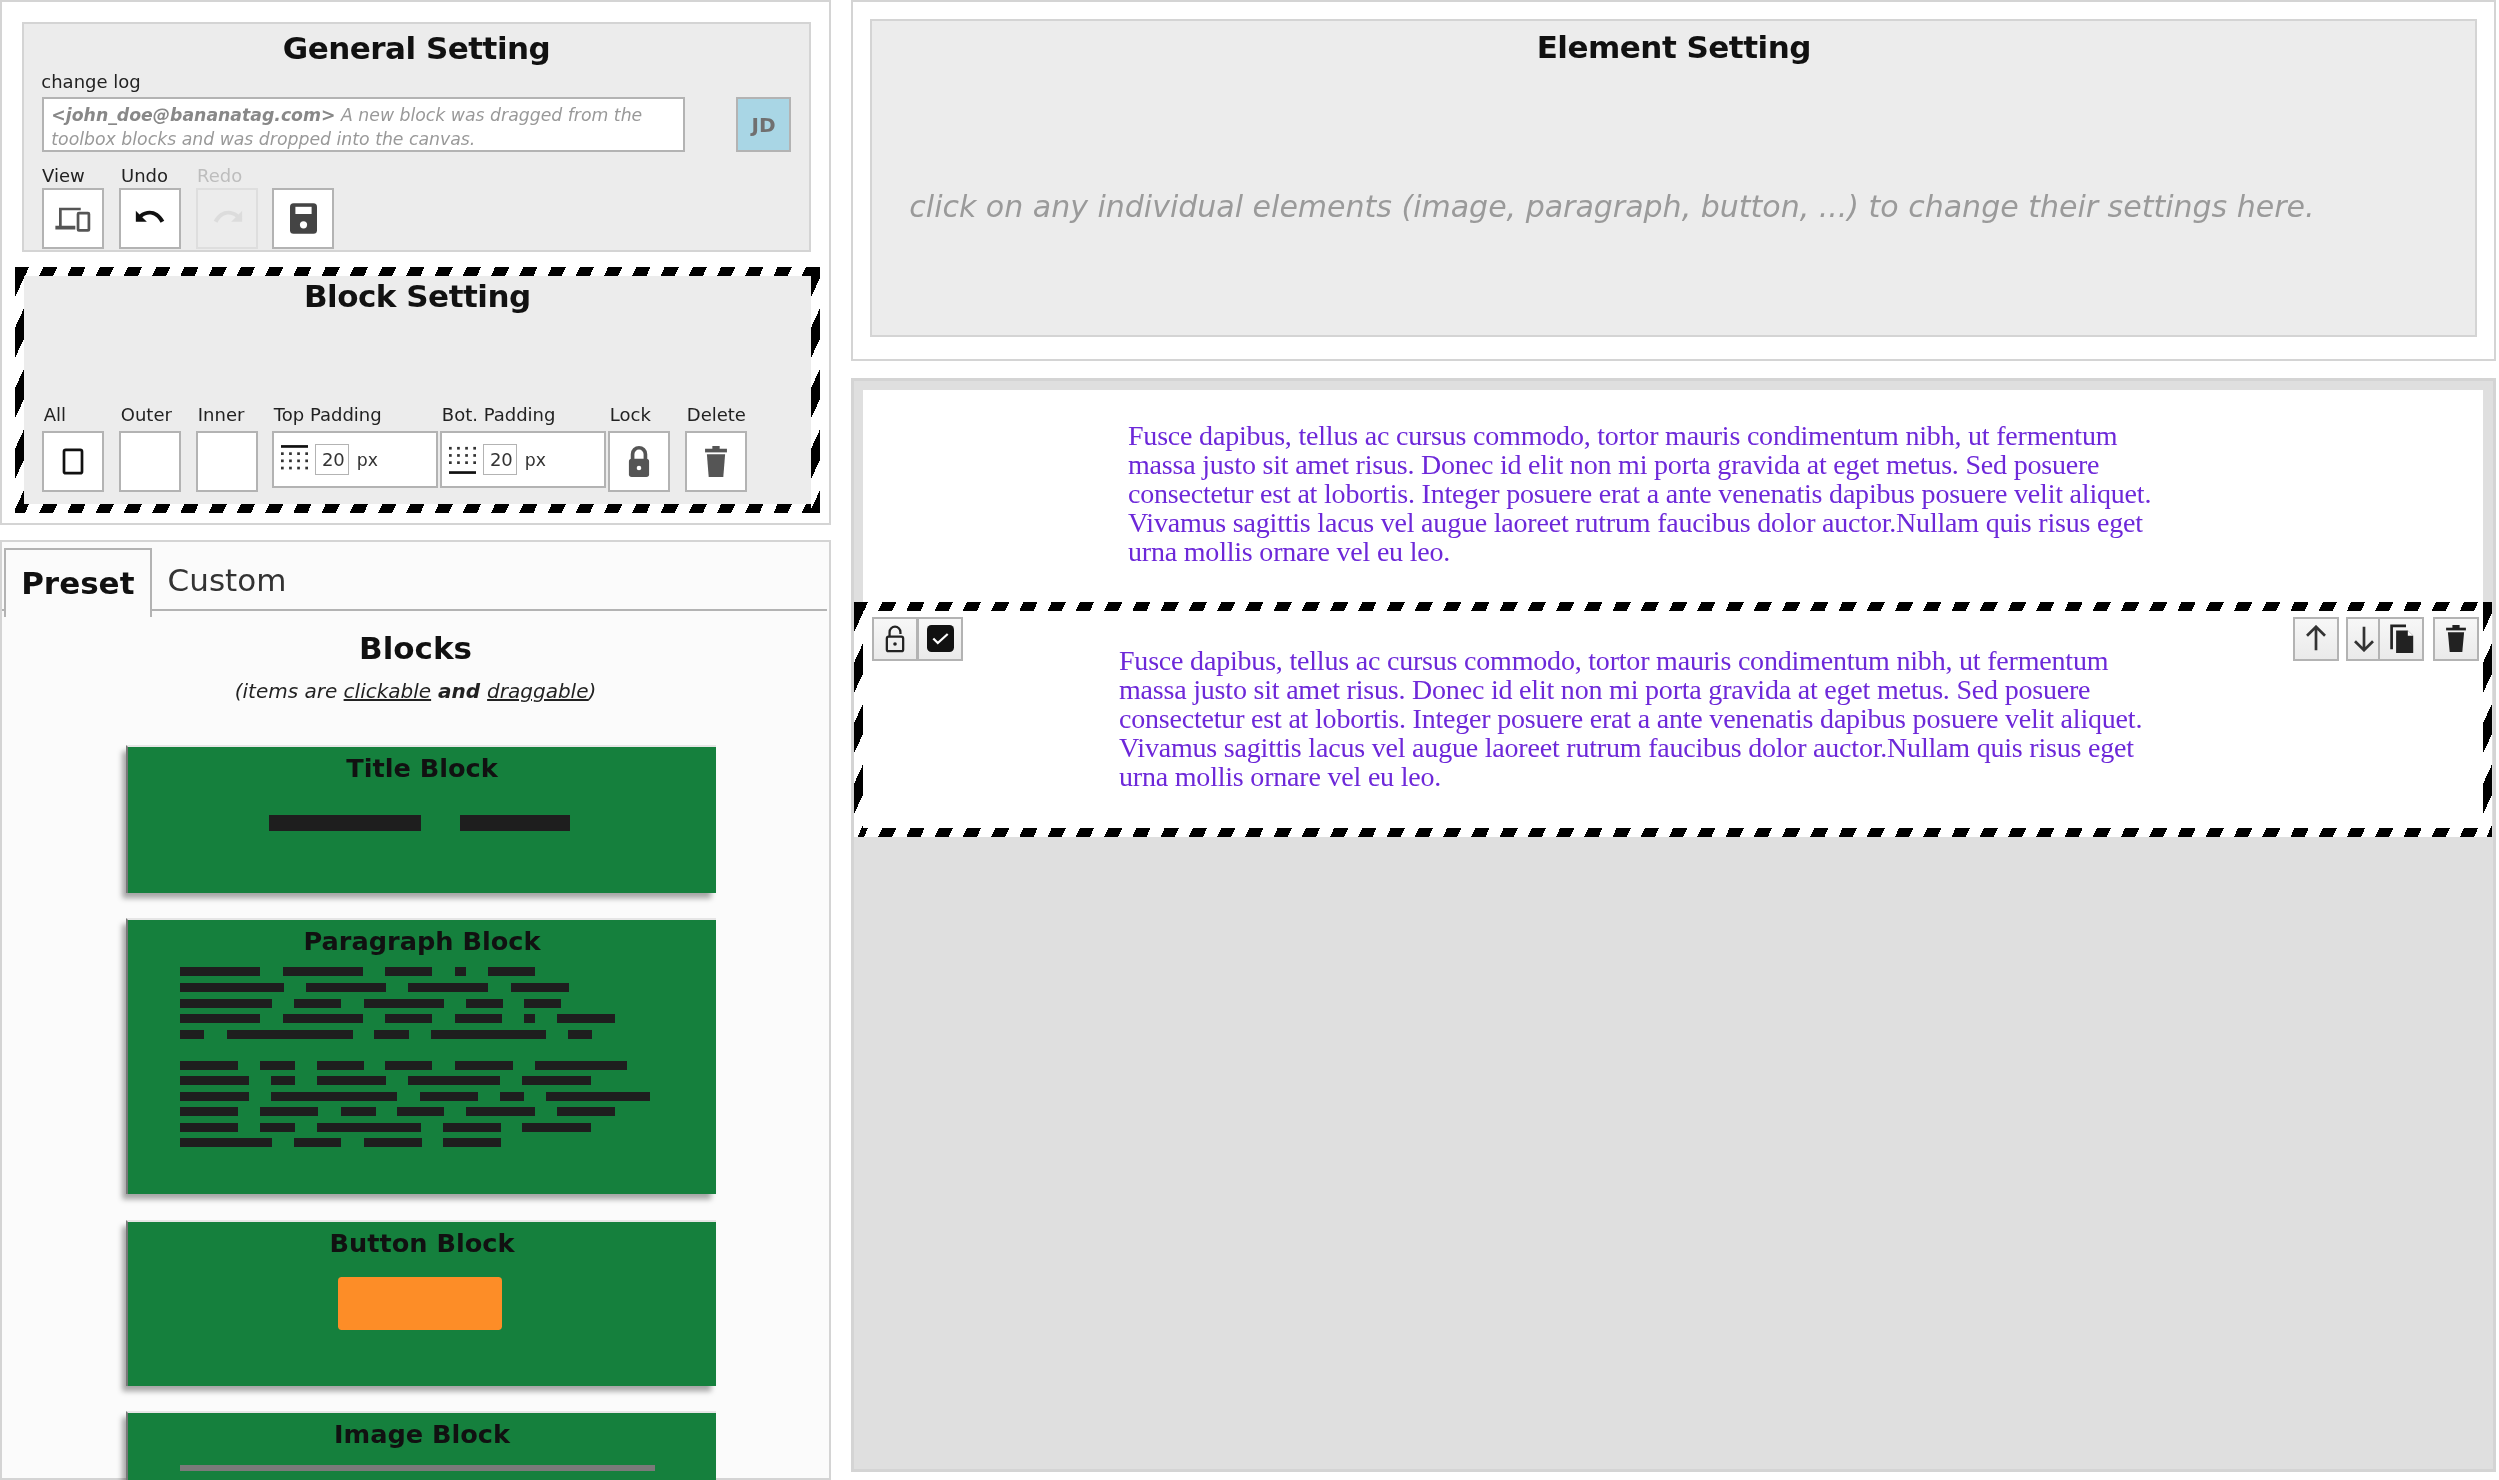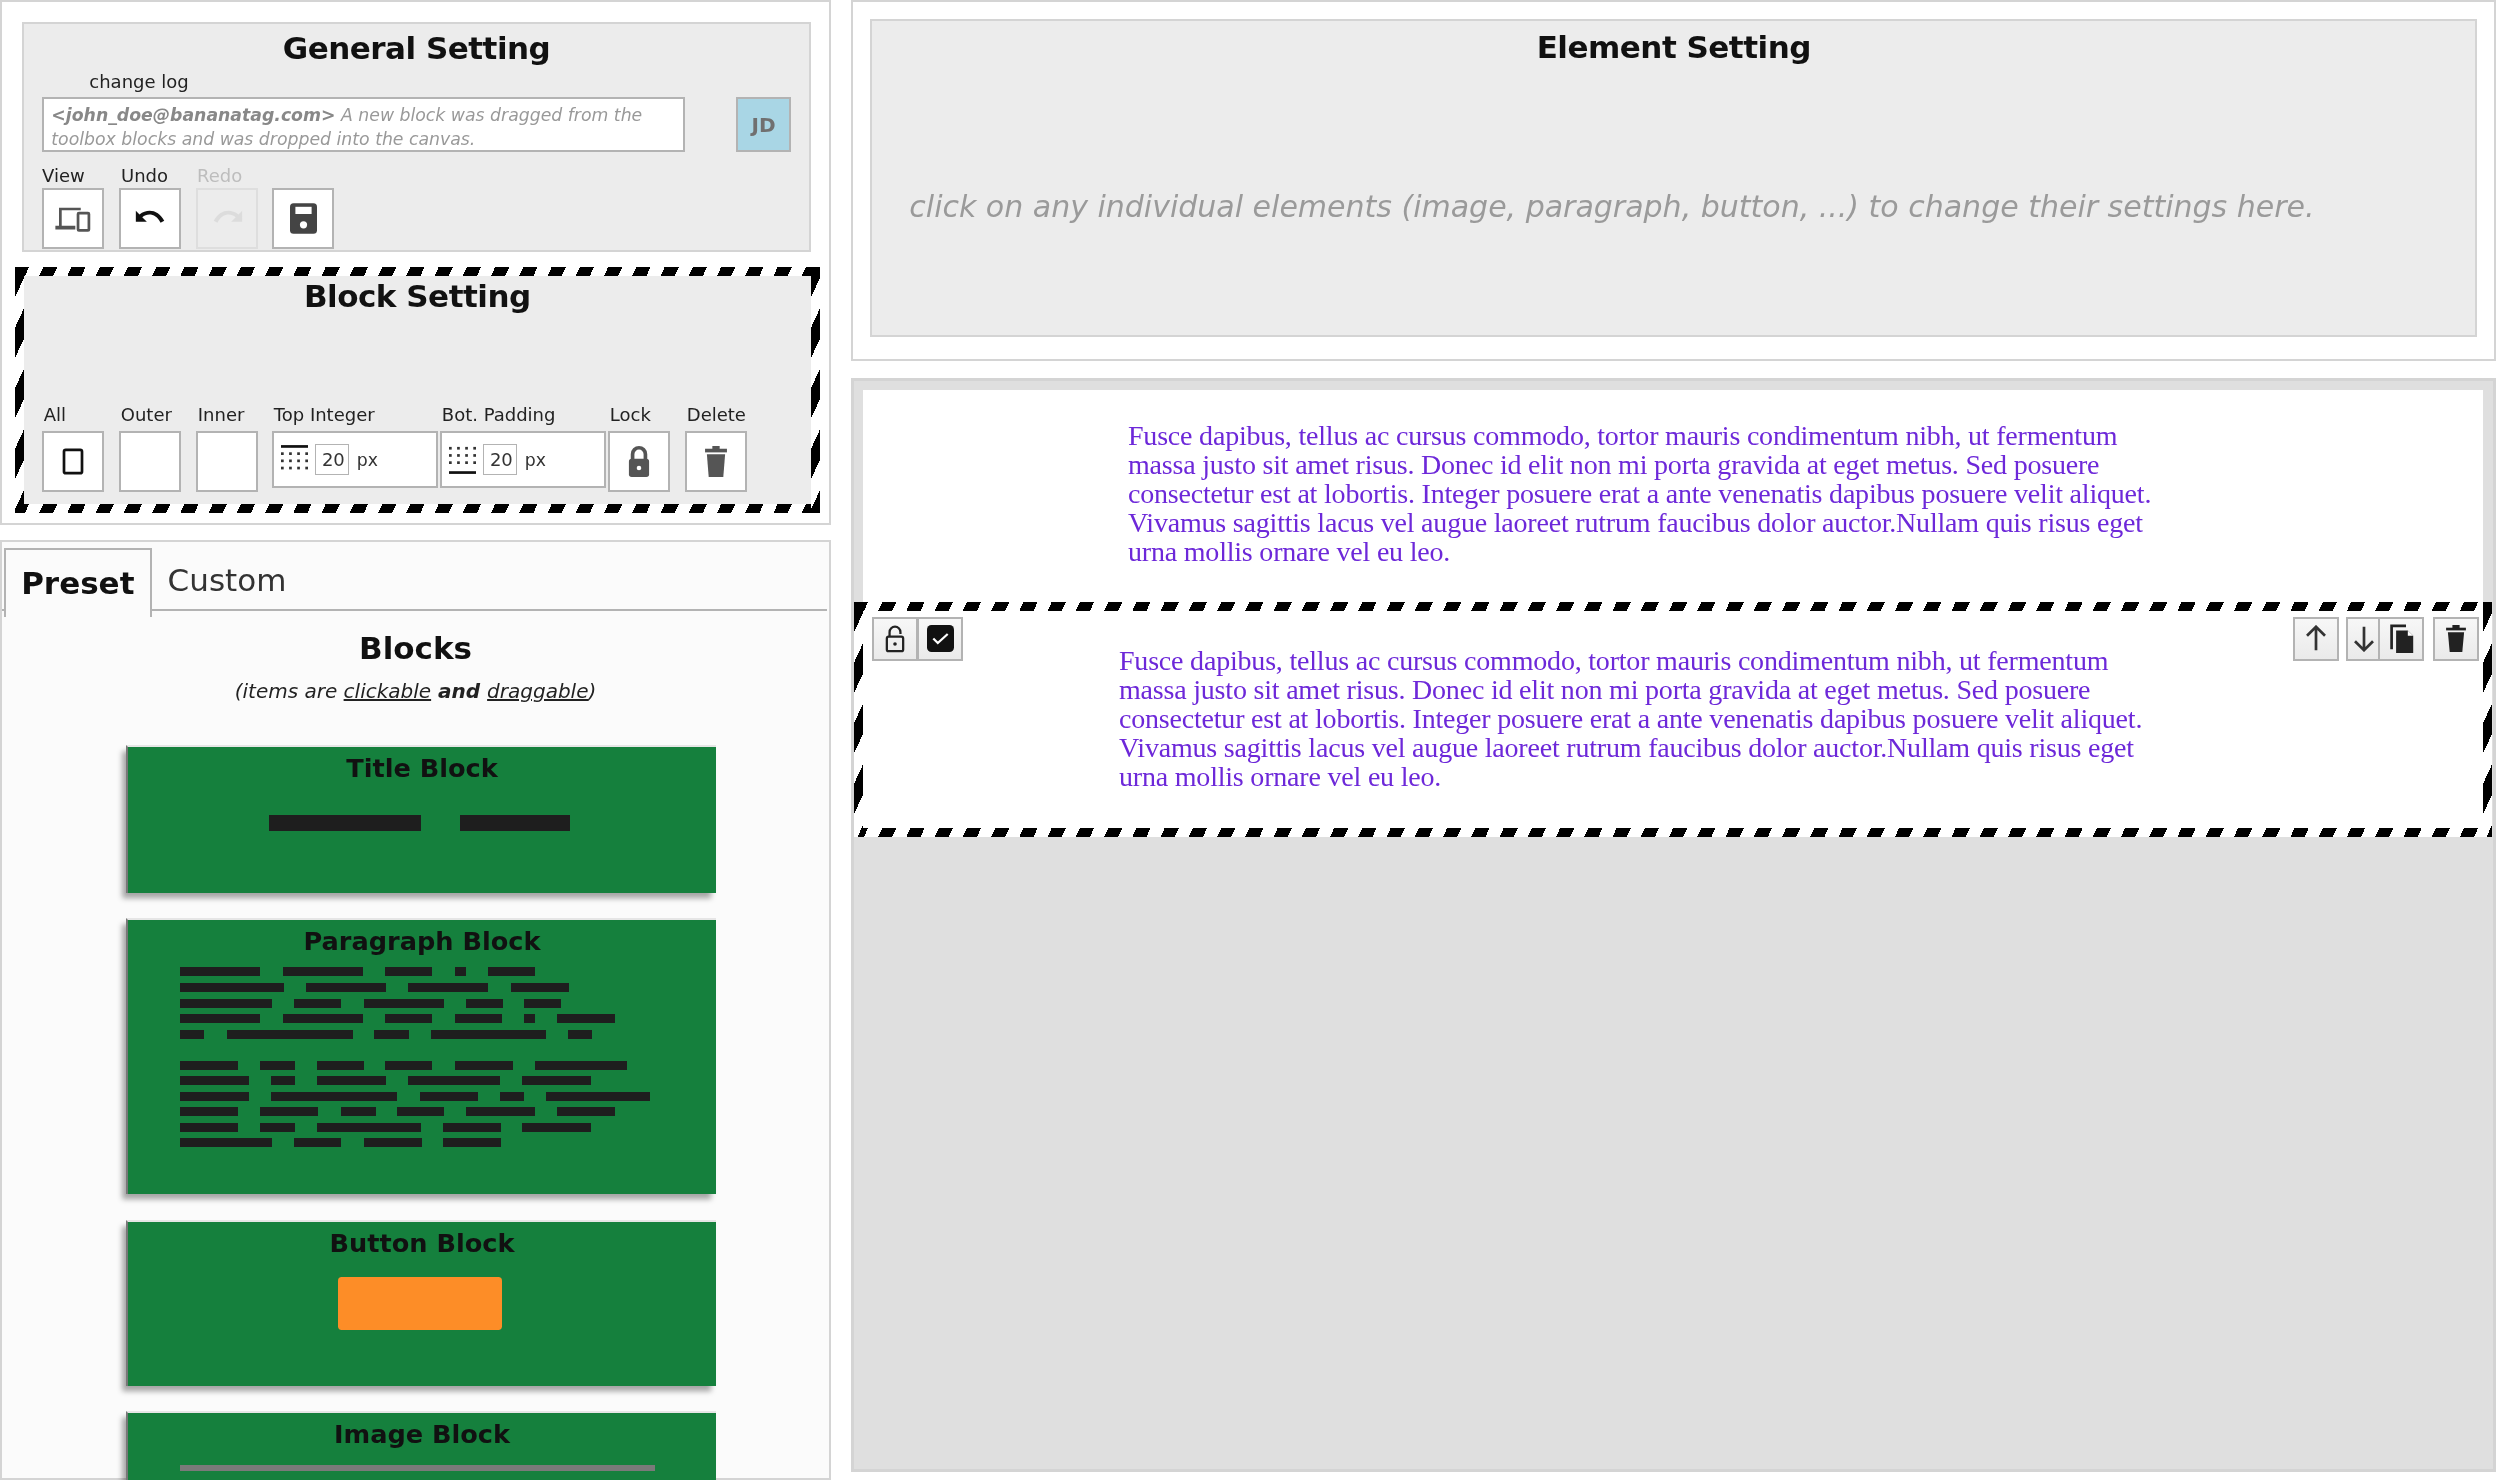--- a/index.html
+++ b/index.html
@@ -57,21 +57,21 @@
   .tb-btn { position:absolute; width:46px; height:44px; background:linear-gradient(#f7f7f7,#eaeaea); border:2.7px solid #b3b3b3;
             display:flex; align-items:center; justify-content:center; box-sizing:border-box; }
 </style>
 </head>
 <body>
 
 <div id="settings-panel" class="abs">
 
   <div id="general-box" class="abs">
     <div class="panel-title" style="top:5.5px;">General Setting</div>
-    <div class="small-label" style="left:17.3px;top:47px;margin-left:48px;">change log</div>
+    <div class="small-label" style="left:17.3px;top:47px;">change log</div>
   </div>
 
   <div id="changelog" class="abs">
     <b>&lt;john_doe@bananatag.com&gt;</b><span> A new block was dragged from the toolbox blocks and was dropped into the canvas.</span>
   </div>
   <div id="avatar" class="abs">JD</div>
 
   <div class="small-label" style="left:40px;top:163px;">View</div>
   <div class="small-label" style="left:119px;top:163px;">Undo</div>
   <div class="small-label disabled" style="left:195px;top:163px;">Redo</div>
@@ -103,21 +103,21 @@
   <div id="block-box" class="abs">
     <div class="dash dash-h" style="left:0;top:0;width:805px;"></div>
     <div class="dash dash-h" style="left:0;bottom:0;width:805px;"></div>
     <div class="dash dash-v" style="left:0;top:0;height:246px;"></div>
     <div class="dash dash-v" style="right:0;top:0;height:246px;"></div>
     <div class="panel-title" style="top:11px;">Block Setting</div>
 
     <div class="small-label" style="left:29px;top:137px;">All</div>
     <div class="small-label" style="left:106px;top:137px;">Outer</div>
     <div class="small-label" style="left:183px;top:137px;">Inner</div>
-    <div class="small-label" style="left:259px;top:137px;">Top Integer</div>
+    <div class="small-label" style="left:259px;top:137px;">Top Padding</div>
     <div class="small-label" style="left:427px;top:137px;">Bot. Padding</div>
     <div class="small-label" style="left:595px;top:137px;">Lock</div>
     <div class="small-label" style="left:672px;top:137px;">Delete</div>
 
     <div class="icon-btn" style="left:27px;top:164px;">
       <svg width="22" height="27" viewBox="0 0 24 30">
           <rect x="2" y="2" width="20" height="26" rx="2" fill="none" stroke="#111" stroke-width="3"></rect>
         </svg>
     </div>
     <div class="icon-btn" style="left:104px;top:164px;"></div>

